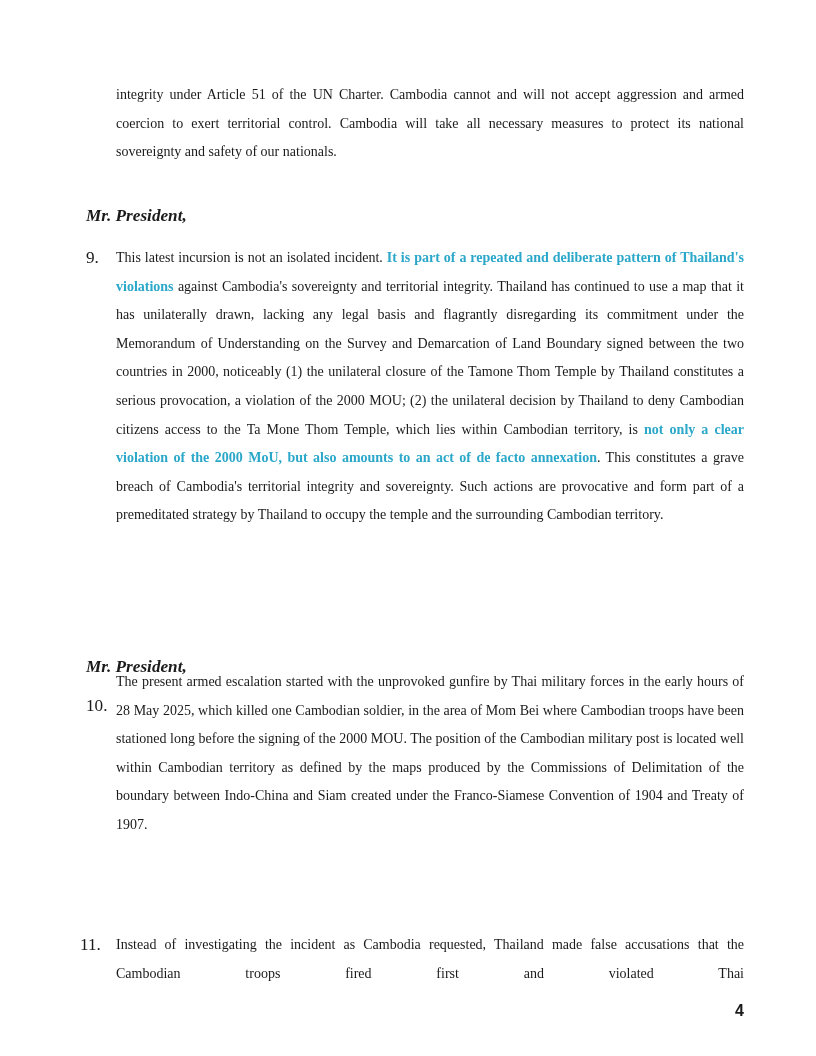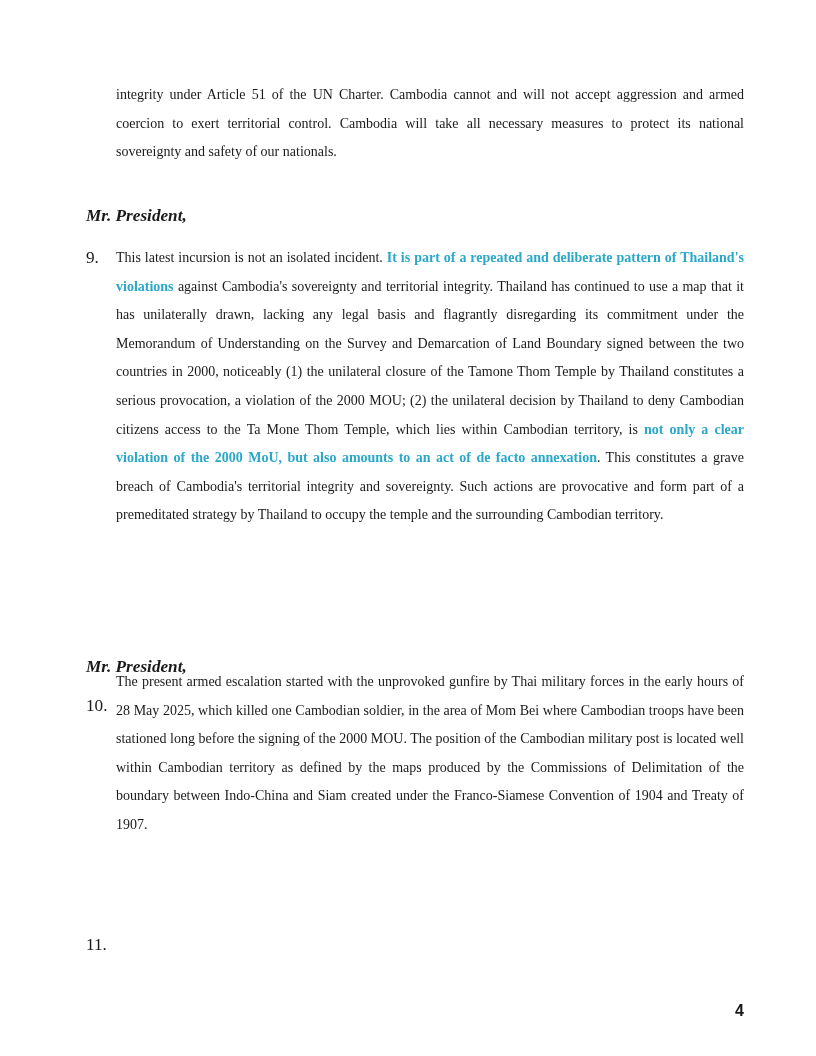--- a/index.html
+++ b/index.html
@@ -30,16 +30,19 @@
     <span>This latest incursion is not an isolated incident. </span><span class="hl">It is part of a repeated and deliberate pattern of Thailand's violations</span><span> against Cambodia's sovereignty and territorial integrity. Thailand has continued to use a map that it has unilaterally drawn, lacking any legal basis and flagrantly disregarding its commitment under the Memorandum of Understanding on the Survey and Demarcation of Land Boundary signed between the two countries in 2000, noticeably (1) the unilateral closure of the Tamone Thom Temple by Thailand constitutes a serious provocation, a violation of the 2000 MOU; (2) the unilateral decision by Thailand to deny Cambodian citizens access to the Ta Mone Thom Temple, which lies within Cambodian territory, is </span><span class="hl">not only a clear violation of the 2000 MoU, but also amounts to an act of de facto annexation</span><span>. This constitutes a grave breach of Cambodia's territorial integrity and sovereignty. Such actions are provocative and form part of a premeditated strategy by Thailand to occupy the temple and the surrounding Cambodian territory.</span>
   </div>
 
   <div class="heading" style="top:657px;">Mr. President,</div>
 
   <div class="num" style="top:692px; left:86px;">10.</div>
   <div class="para indent-block" style="top:668px;">
     <span>The present armed escalation started with the unprovoked gunfire by Thai military forces in the early hours of 28 May 2025, which killed one Cambodian soldier, in the area of Mom Bei where Cambodian troops have been stationed long before the signing of the 2000 MOU.  The position of the Cambodian military post is located well within Cambodian territory as defined by the maps produced by the Commissions of Delimitation of the boundary between Indo-China and Siam created under the Franco-Siamese Convention of 1904 and Treaty of 1907.</span>
   </div>
 
-  <div class="num" style="top:931px; left:86px;">11.</div>
+  <div class="num" style="top:931px; left:80px;">11.</div>
+  <div class="para indent-block last-line" style="top:931px;">
+    <span>Instead of investigating the incident as Cambodia requested, Thailand made false accusations that the Cambodian troops fired first and violated Thai</span>
+  </div>
 
   <div class="pagenum">4</div>
 </div>
 
 </body></html>

